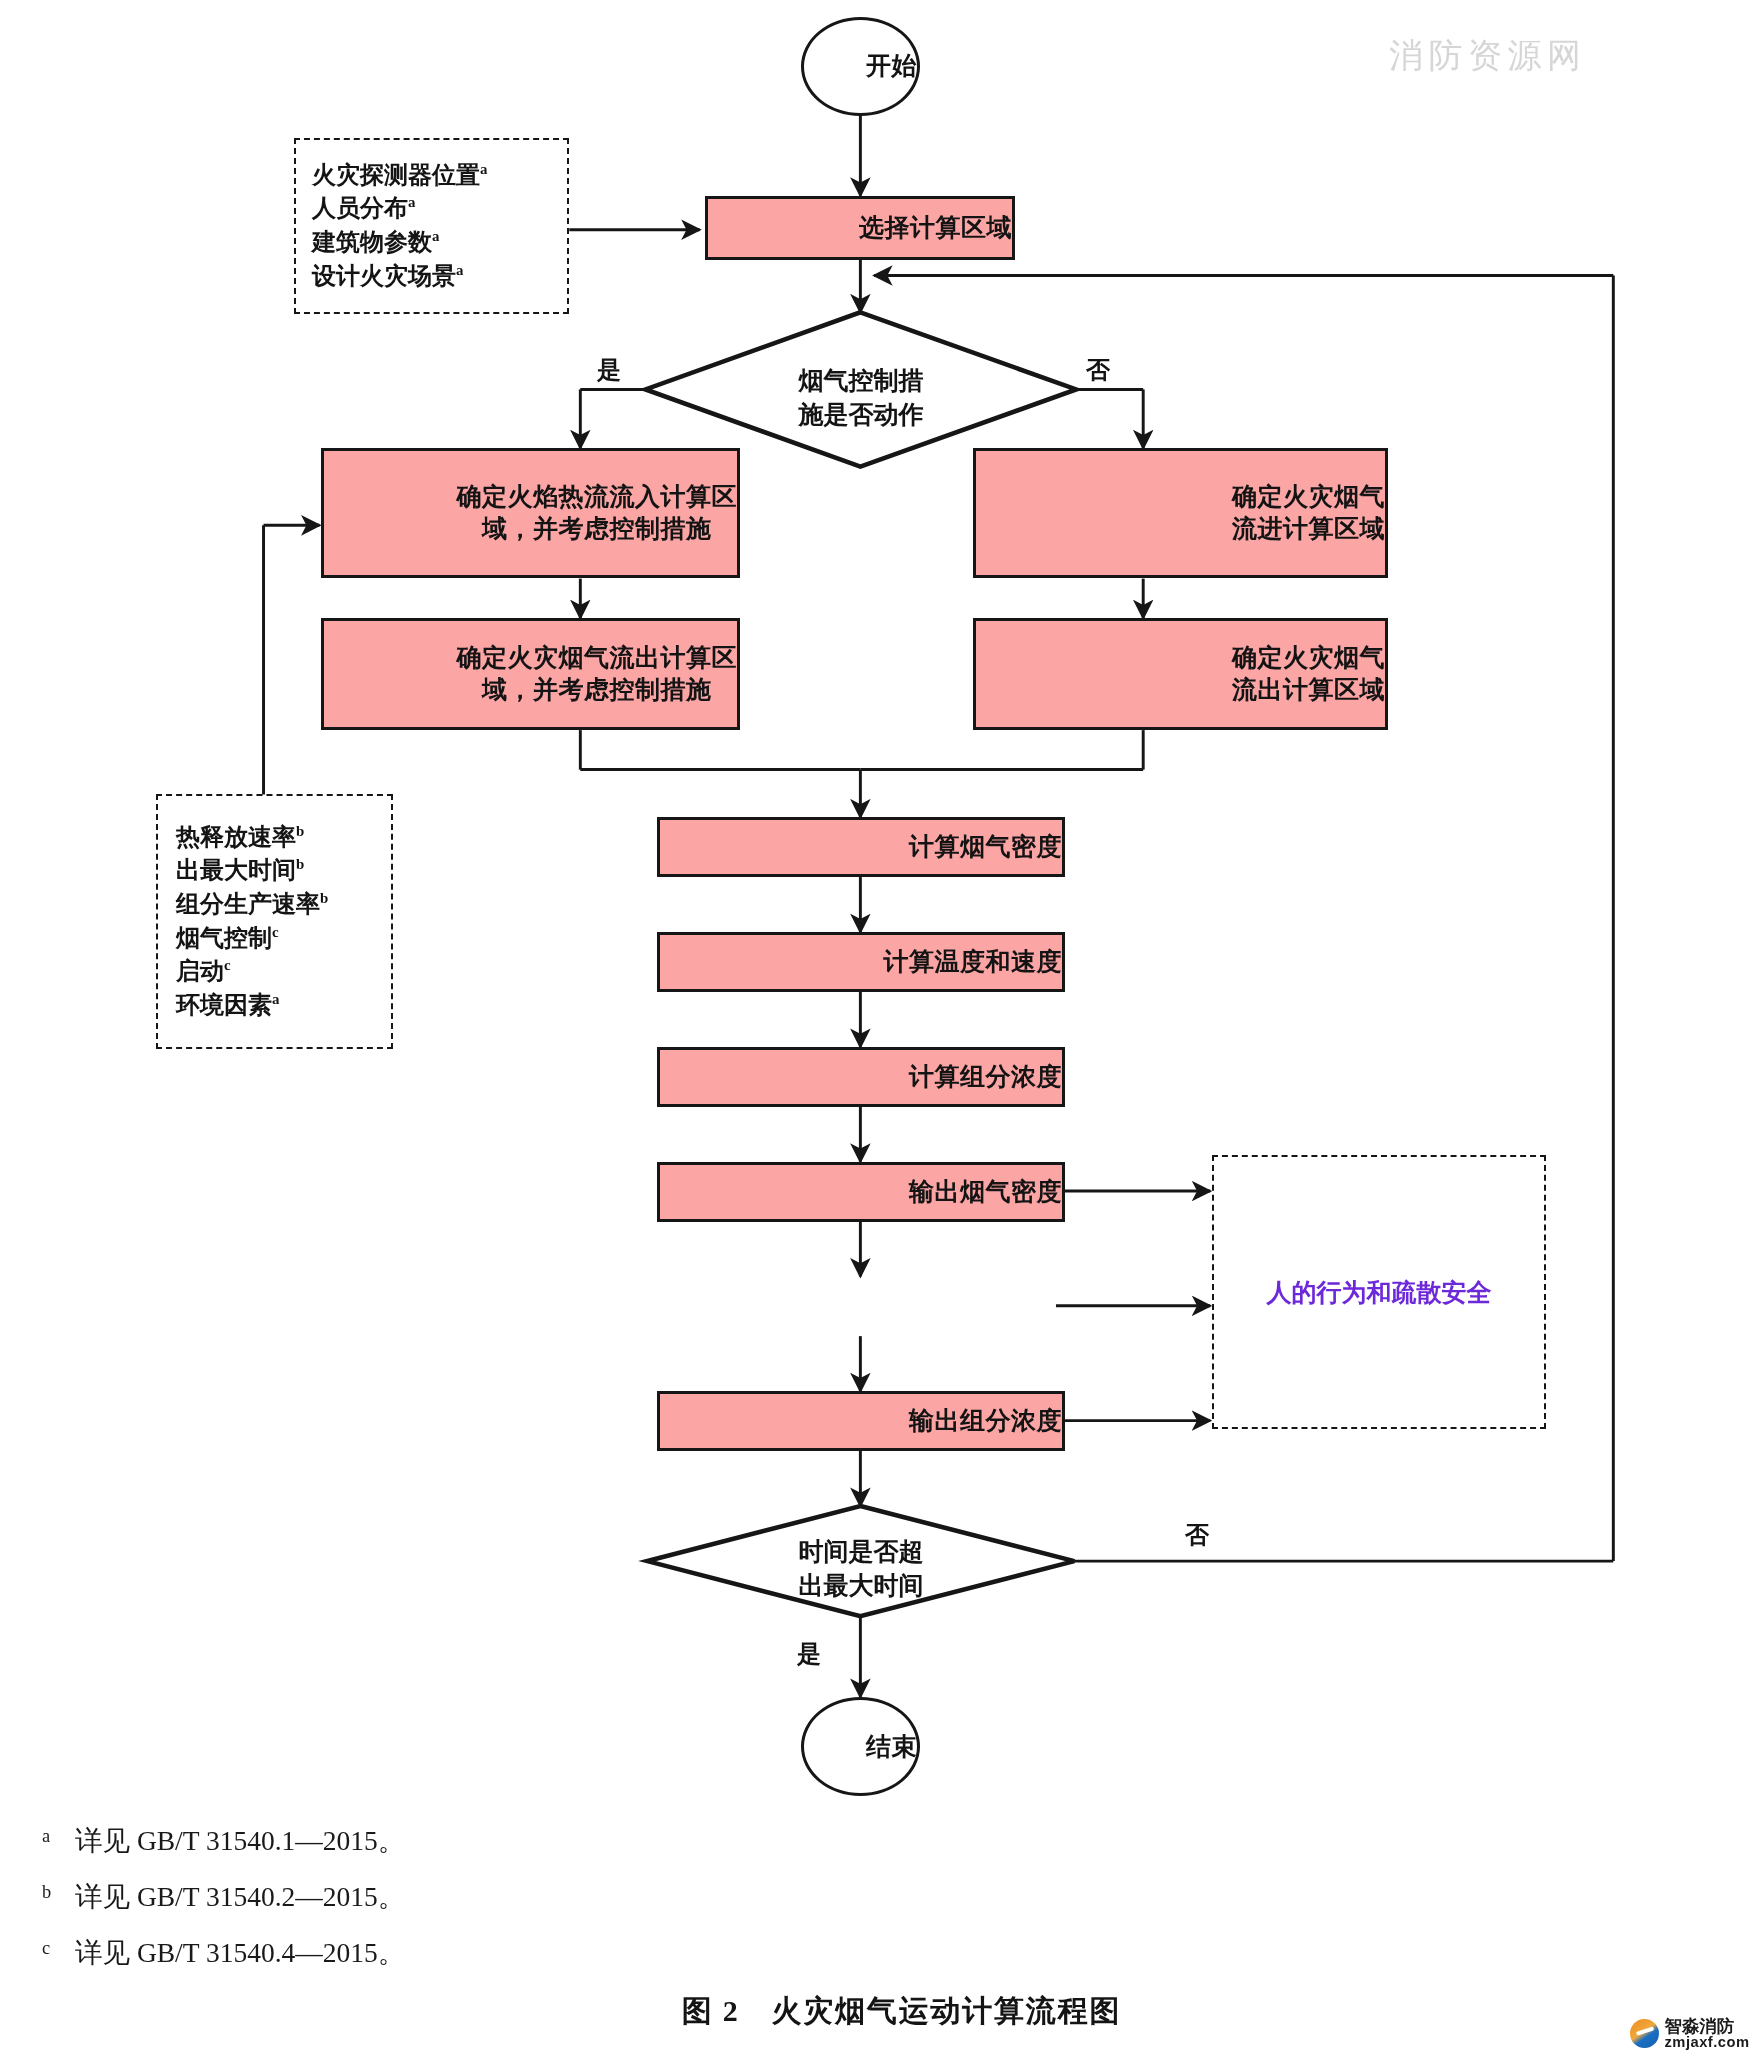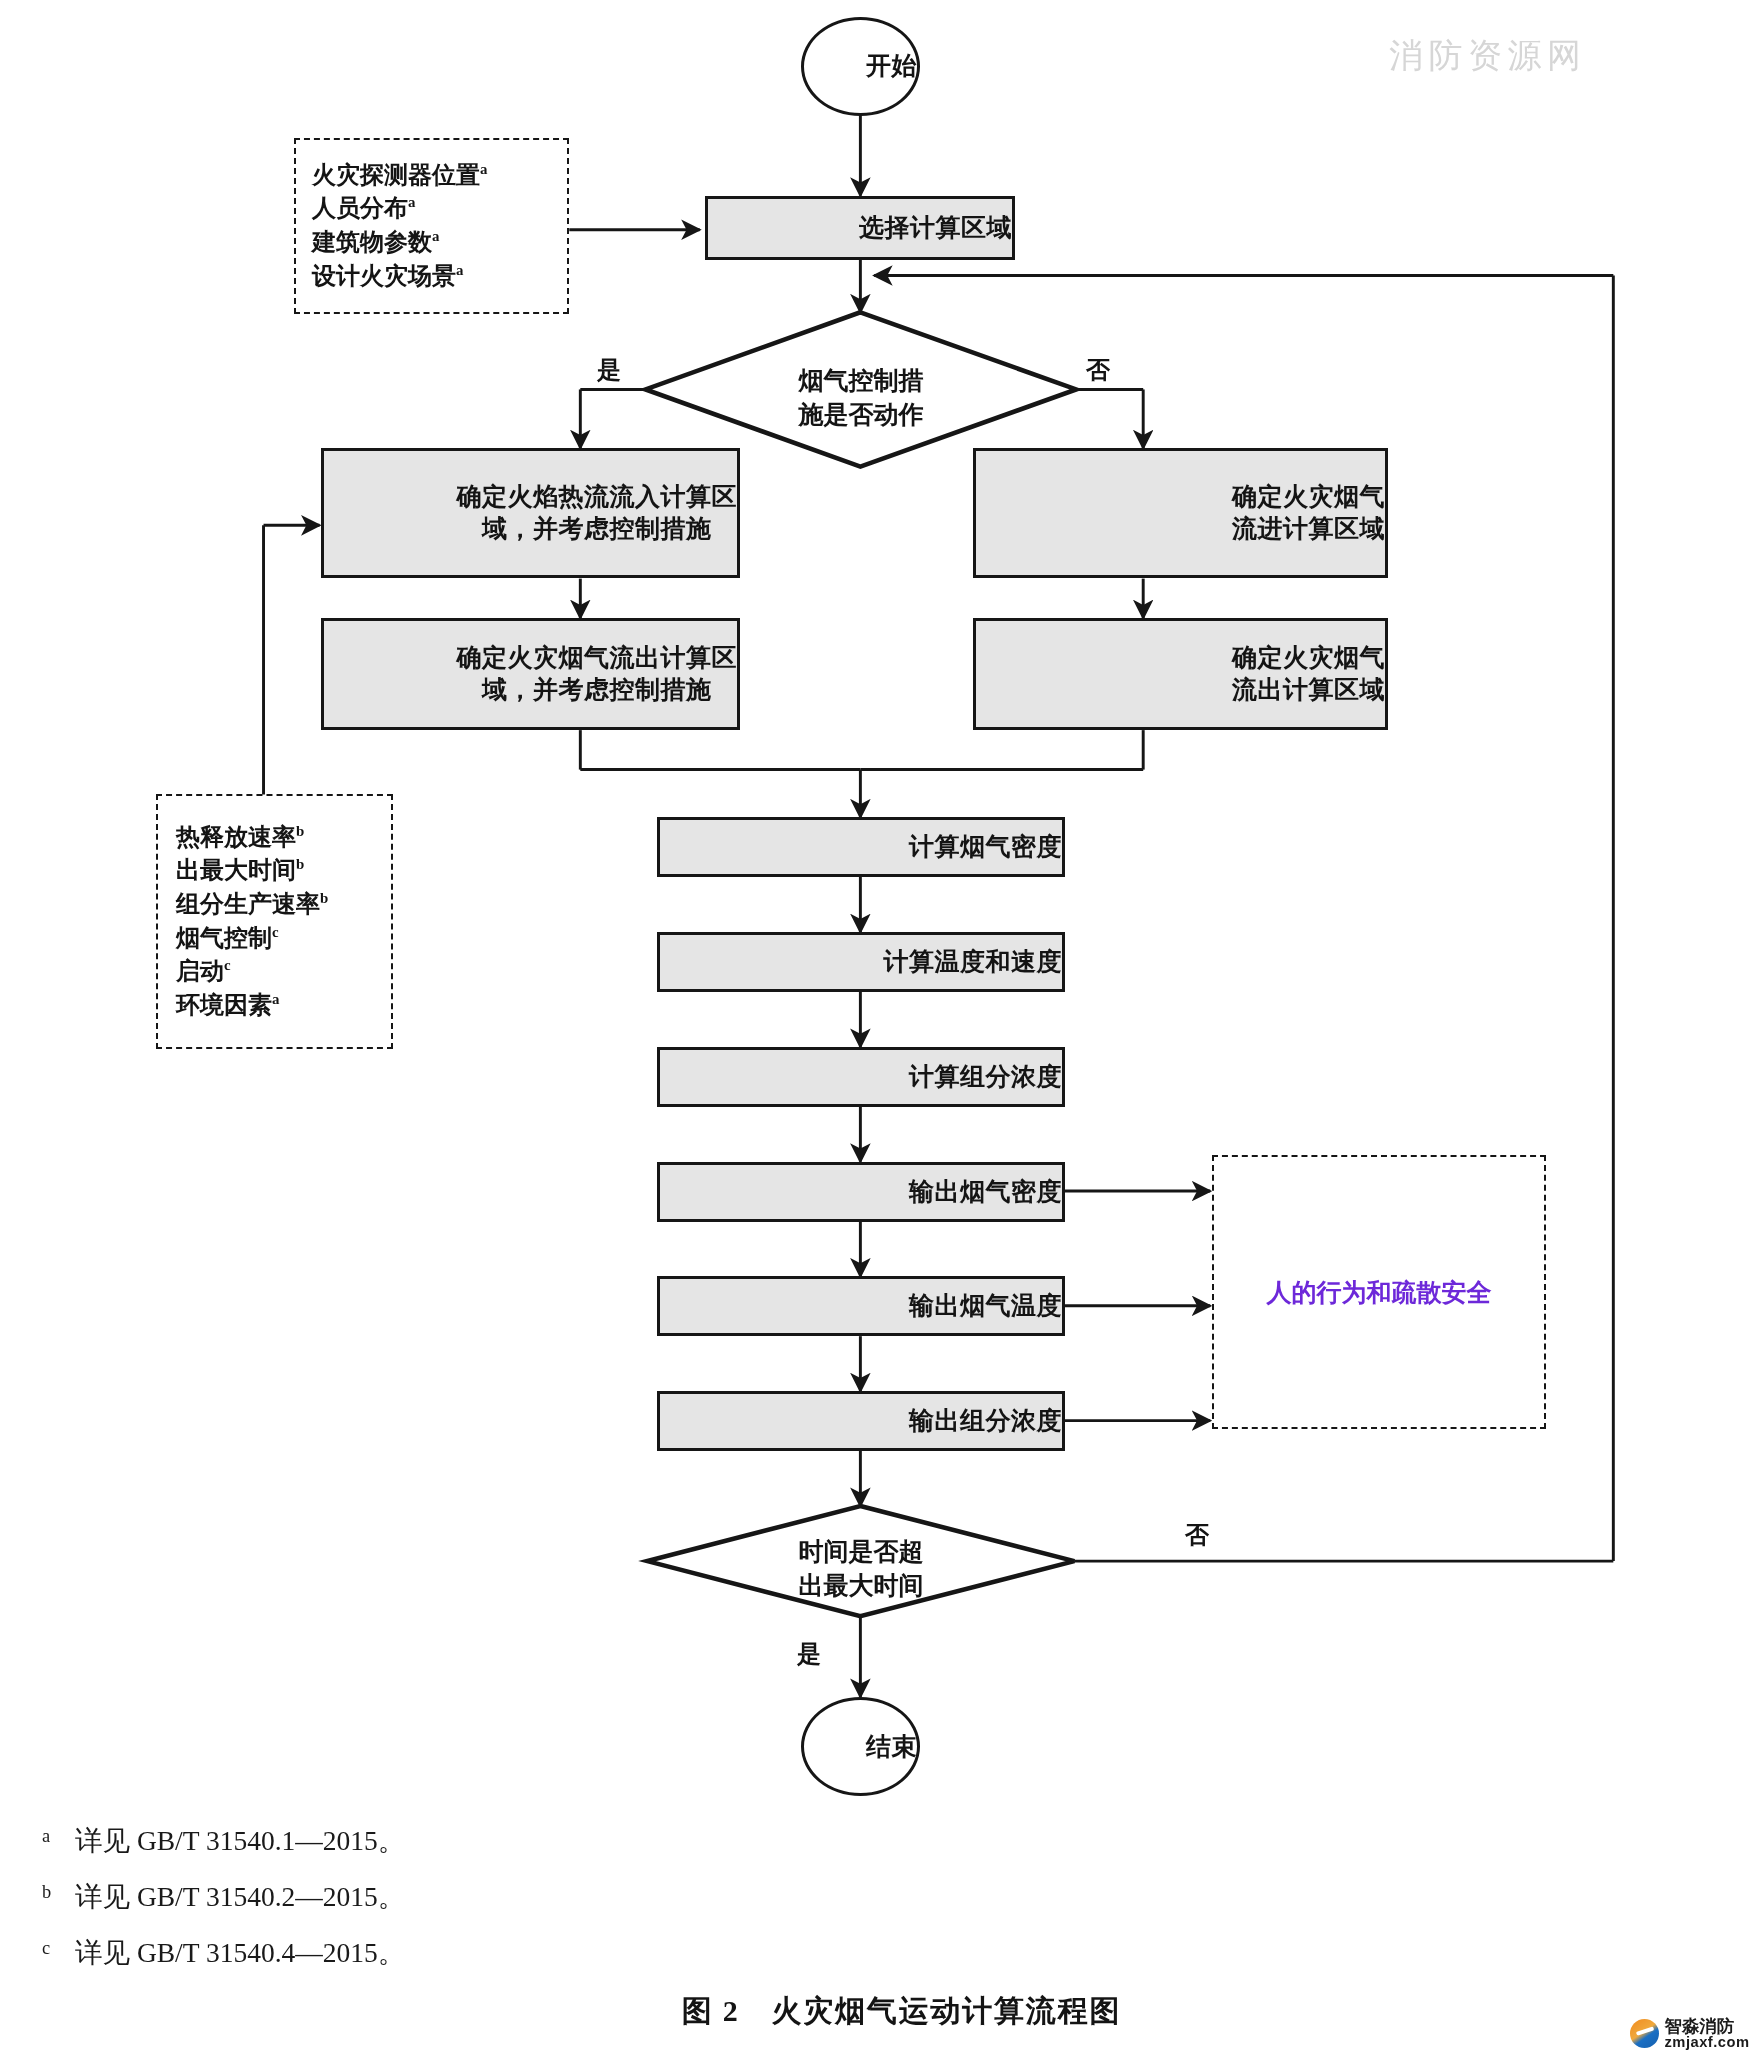--- a/index.html
+++ b/index.html
@@ -33,21 +33,21 @@
     justify-content: flex-end;
     text-align: center;
     font-family: "Liberation Serif", "DejaVu Serif", serif;
     font-weight: bold;
     color: #141414;
     line-height: 1.28;
     letter-spacing: 0.5px;
   }
   .proc {
     border: 3.7px solid #161616;
-    background: #e5e5e5;
+    background: #fca5a5;
     font-size: 25px;
   }
   .term {
     border: 3.7px solid #161616;
     border-radius: 50%;
     background: #ffffff;
     font-size: 25px;
   }
   .dashed-box {
     position: absolute;
@@ -329,23 +329,20 @@
   </div>
   <div class="node proc" style="left:657px; top:932px; width:408px; height:60px;">
     <span>计算温度和速度</span>
   </div>
   <div class="node proc" style="left:657px; top:1047px; width:408px; height:60px;">
     <span>计算组分浓度</span>
   </div>
   <div class="node proc" style="left:657px; top:1162px; width:408px; height:60px;">
     <span>输出烟气密度</span>
   </div>
-  <div class="node proc" style="left:657px; top:1276px; width:408px; height:60px;">
-    <span>输出烟气温度</span>
-  </div>
   <div class="node proc" style="left:657px; top:1391px; width:408px; height:60px;">
     <span>输出组分浓度</span>
   </div>
 
   <div class="dashed-box" style="left:1212px; top:1155px; width:334px; height:274px;"></div>
   <div class="dashed-center" style="left:1212px; top:1155px; width:334px; height:274px;">人的行为和疏散安全</div>
 
   <div class="diamond-label" style="left:769px; top:1535px; width:184px;">
     <div>时间是否超</div>
     <div>出最大时间</div>

